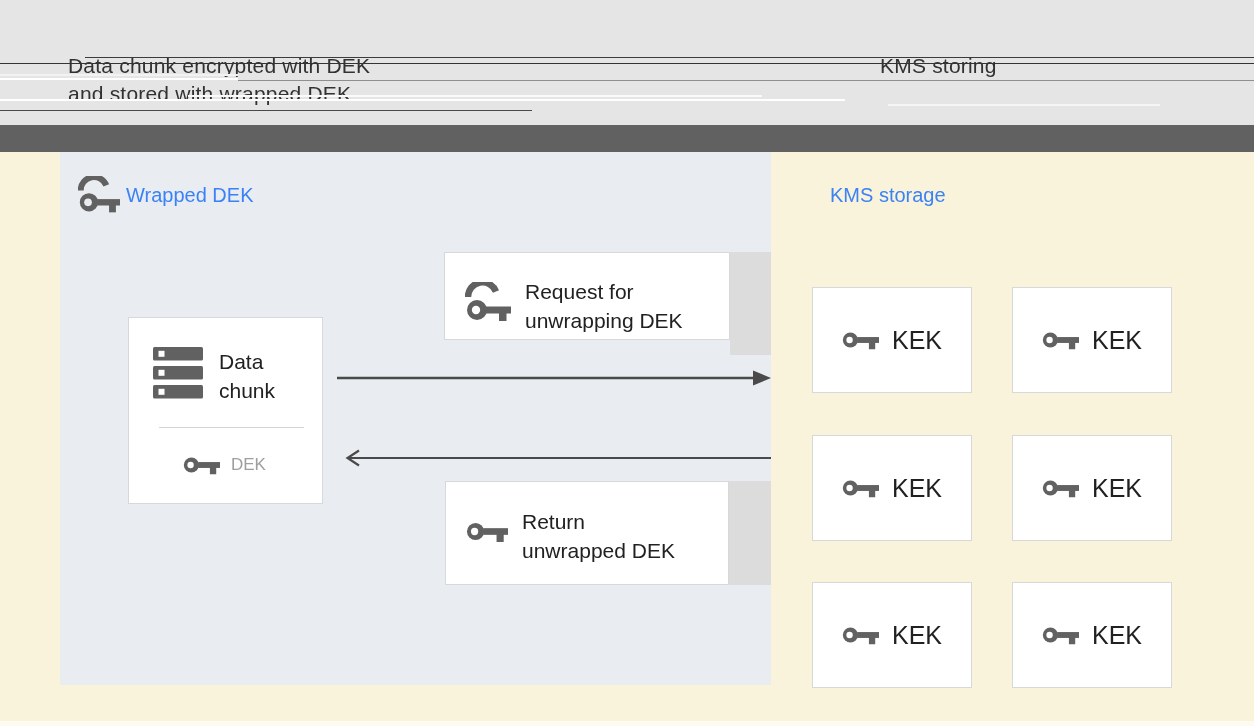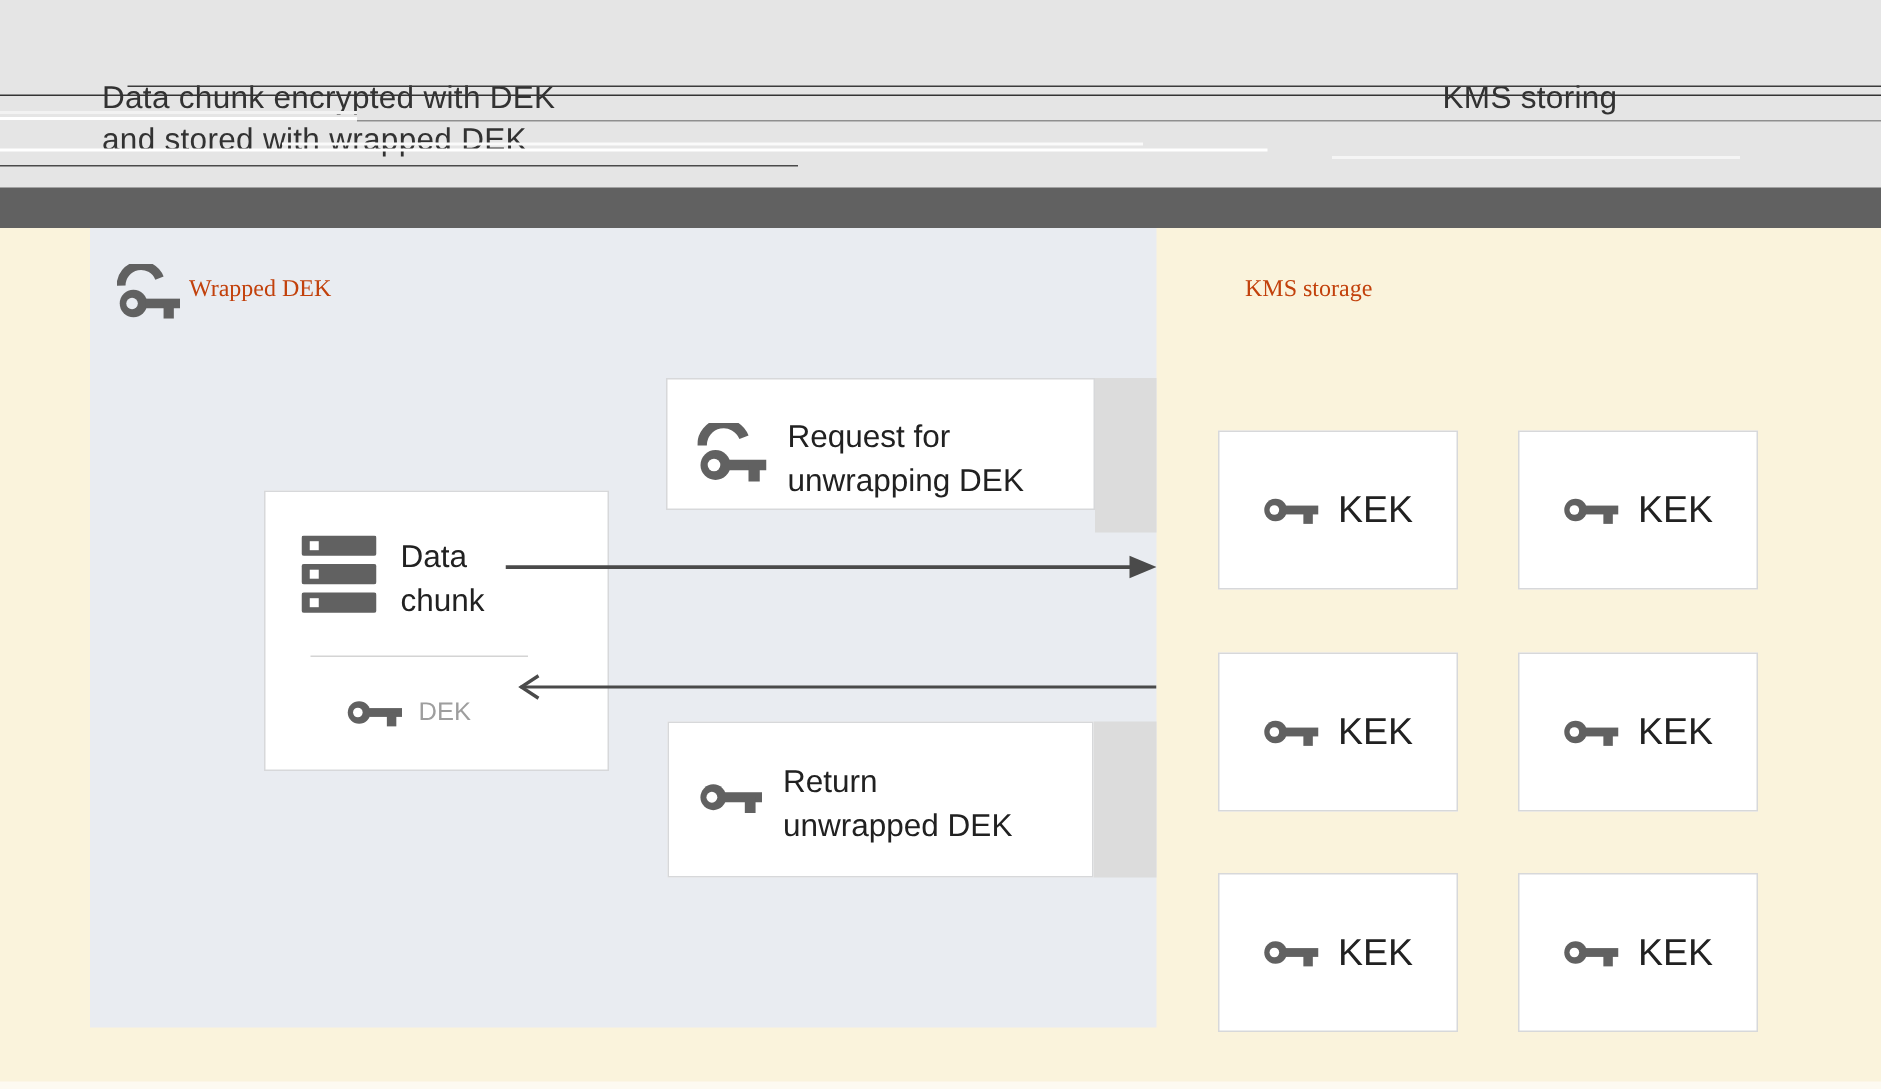--- a/index.html
+++ b/index.html
@@ -6,28 +6,28 @@
   .stage{
     position:relative;width:1254px;height:726px;overflow:hidden;
     font-family:"Liberation Sans","DejaVu Sans",sans-serif;
     -webkit-font-smoothing:antialiased;
   }
   .abs{position:absolute;}
   
   .header-band{left:0;top:0;width:1254px;height:141px;background:#e5e5e5;padding-left:20px;}
   .hdr-text{color:#323232;font-size:21px;font-weight:500;line-height:28px;letter-spacing:.2px;}
   .hdr-left{left:68px;top:52px;width:340px;text-align:left;}
-  .hdr-right{left:880px;top:52px;width:280px;text-align:center;}
+  .hdr-right{left:880px;top:52px;width:280px;text-align:left;}
   .glitch{position:absolute;pointer-events:none;}
   .gray-bar{left:0;top:125px;width:1254px;height:27px;background:#616161;}
   
   .main-area{left:0;top:152px;width:1254px;height:574px;background:#faf3dc;}
   .bottom-edge{left:0;top:721px;width:1254px;height:5px;background:#fdfaf1;}
   .wrapped-panel{left:60px;top:152px;width:711px;height:533px;background:#e9ecf1;}
-  .panel-label{font-size:16px;color:#c2410c;font-family:Liberation Serif, serif;}
+  .panel-label{font-size:20px;color:#3b82f6;}
   .wrapped-label{left:126px;top:184px;}
   .kms-label{left:790px;top:184px;margin-left:40px;}
   .card{background:#ffffff;border:1px solid #d7d8da;box-sizing:border-box;}
   .shadow-strip{background:#dcdcdc;}
   .box-text{font-size:21px;line-height:29px;color:#212121;}
   .dek-label{font-size:17px;color:#9e9e9e;}
   .kek-box{display:flex;align-items:center;justify-content:center;gap:13px;margin-top:45px;}
   .kek-text{font-size:25px;color:#212121;}
   .divider{background:#d4d4d4;height:1px;}
   svg{display:block;}
@@ -69,21 +69,21 @@
       <circle cx="12" cy="28" r="10" fill="#616161"></circle>
       <circle cx="11" cy="28" r="4.2" fill="#e9ecf1"></circle>
       <rect x="21" y="24.5" width="25" height="7" fill="#616161"></rect>
       <rect x="34" y="28" width="7.5" height="11" fill="#616161"></rect>
     </svg>
   </div>
   <div class="abs panel-label wrapped-label">Wrapped DEK</div>
 
   <div class="abs panel-label kms-label">KMS storage</div>
 
-  <div class="abs card" style="left:128px;top:327px;width:230px;height:187px;margin-left:48px;">
+  <div class="abs card" style="left:128px;top:317px;width:195px;height:187px;">
     <div class="abs" style="left:24px;top:29px;">
       <svg width="50" height="52" viewBox="0 0 50 52">
         <g fill="#616161">
           <rect x="0" y="0" width="50" height="13.5" rx="1.5"></rect>
           <rect x="0" y="19" width="50" height="13.5" rx="1.5"></rect>
           <rect x="0" y="38" width="50" height="13.5" rx="1.5"></rect>
         </g>
         <g fill="#ffffff">
           <rect x="5.5" y="3.8" width="6" height="6"></rect>
           <rect x="5.5" y="22.8" width="6" height="6"></rect>

